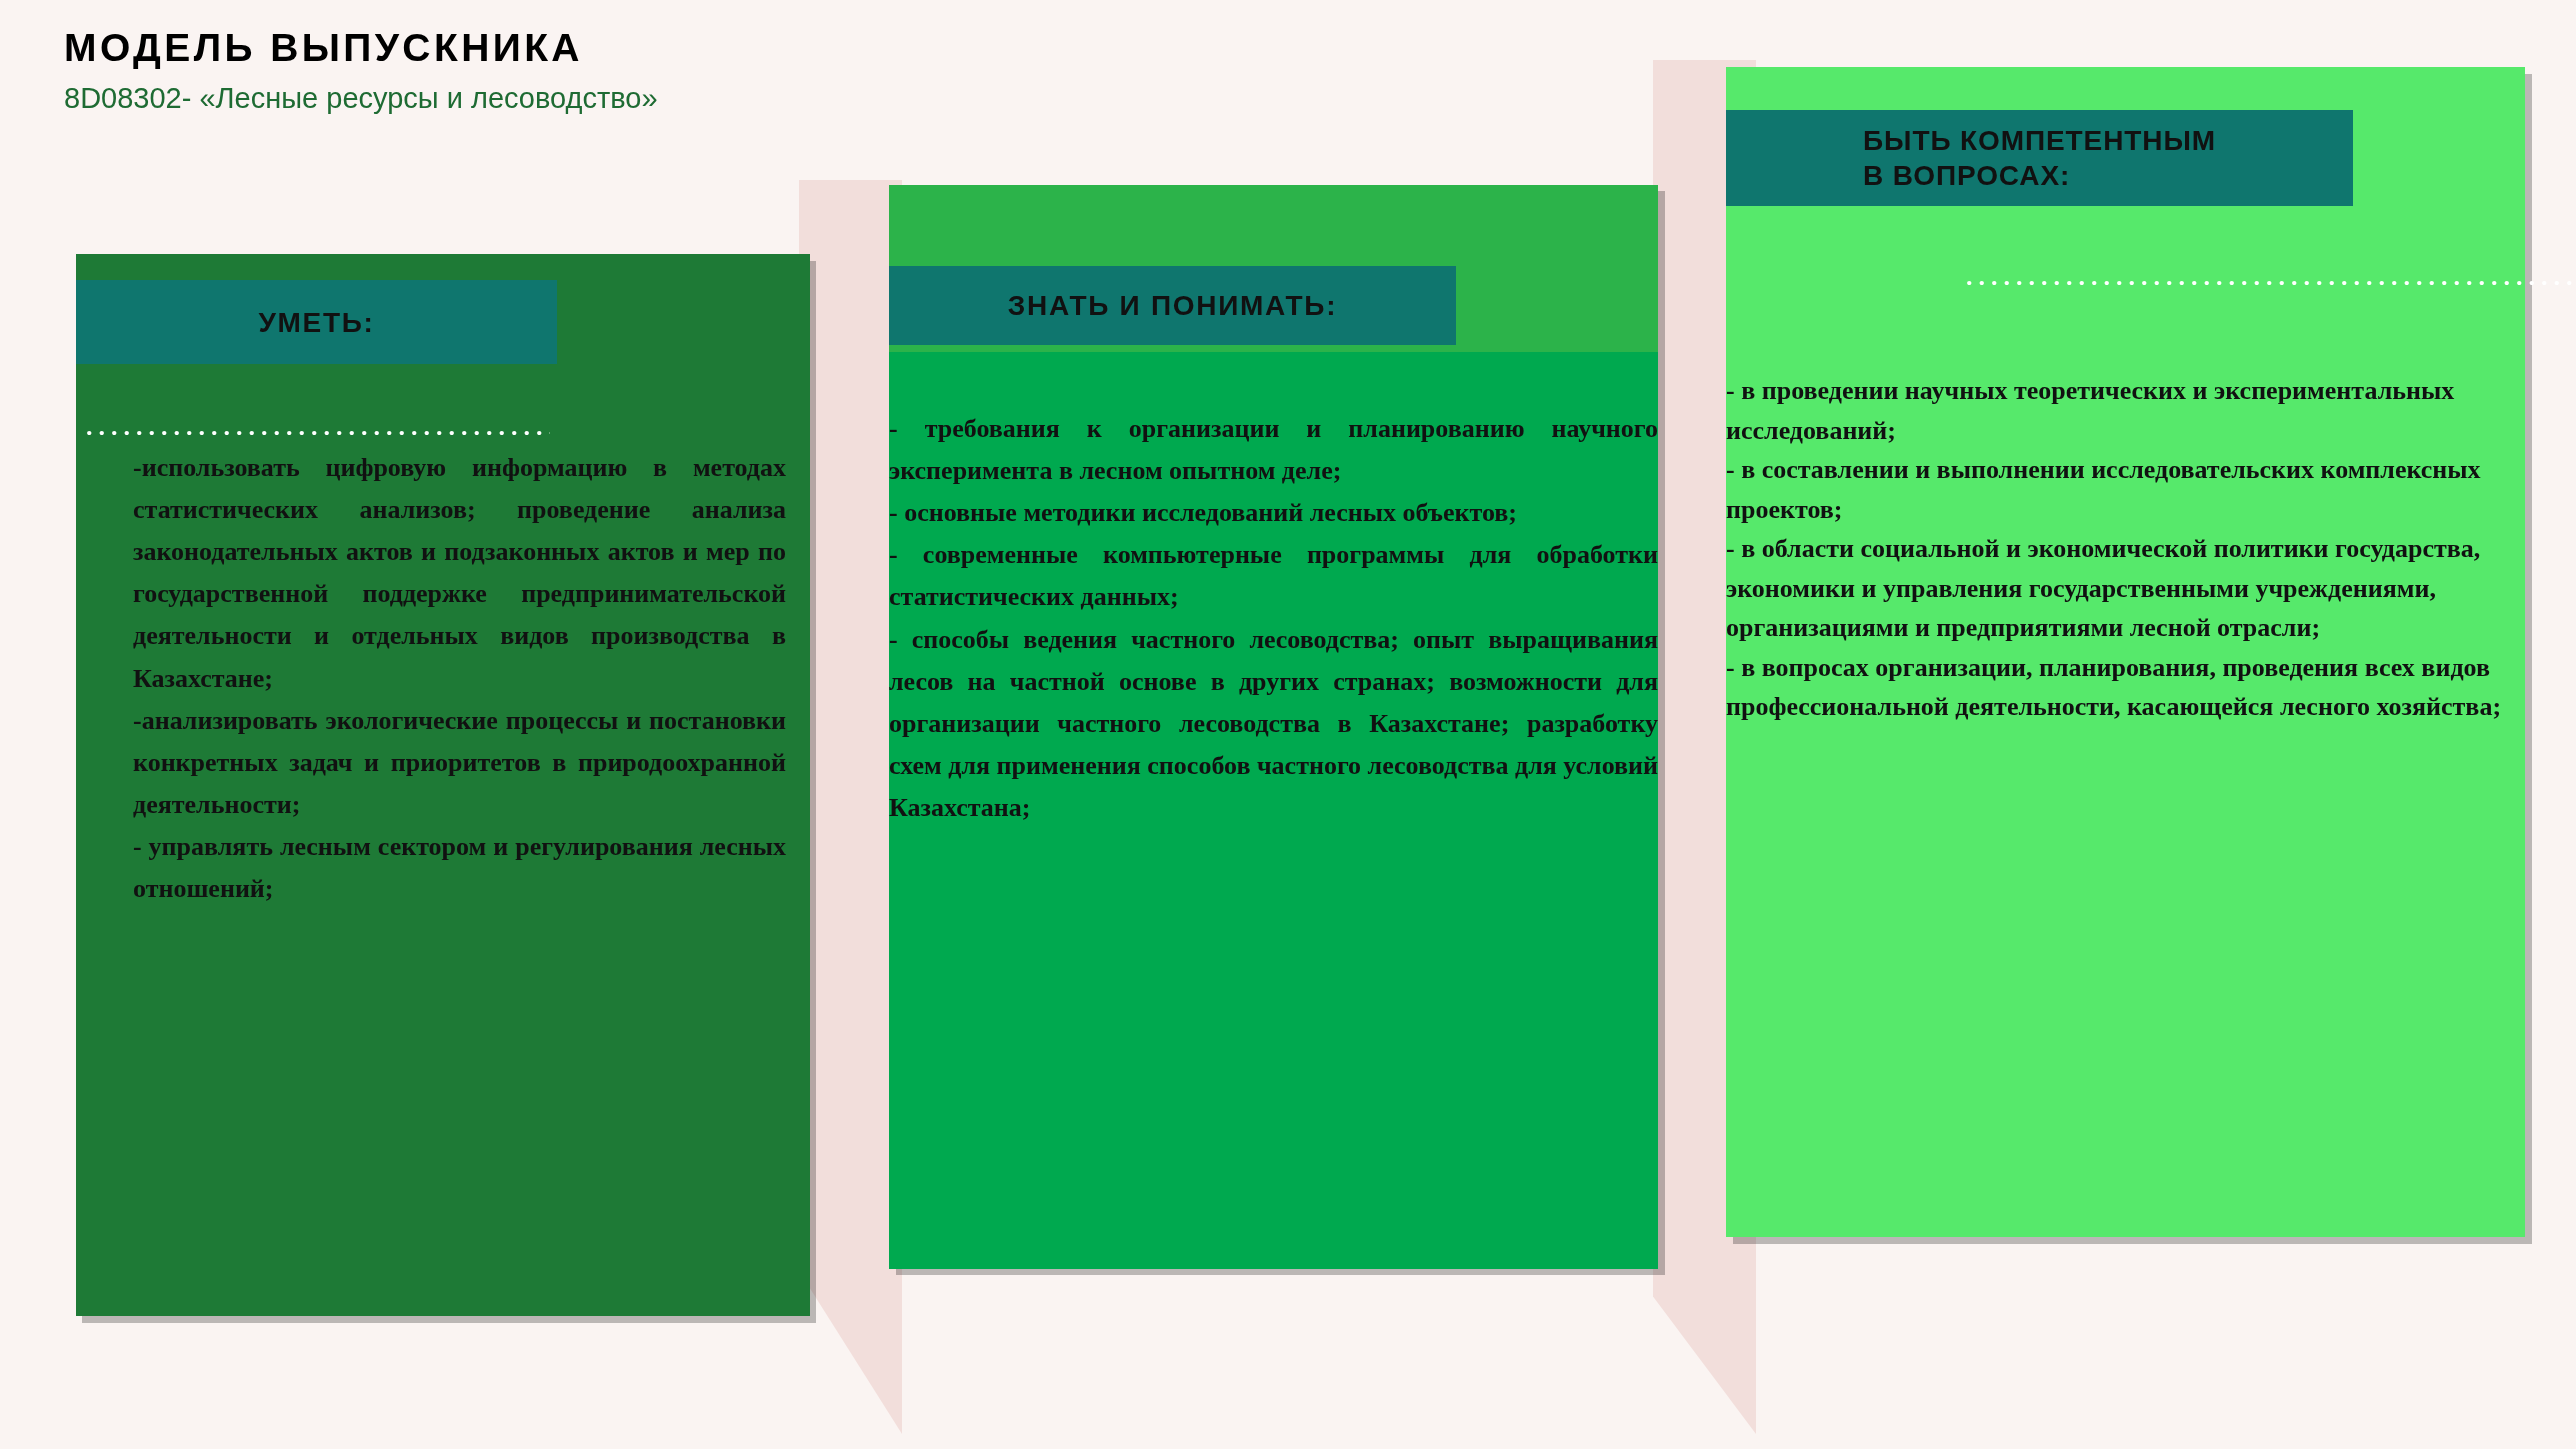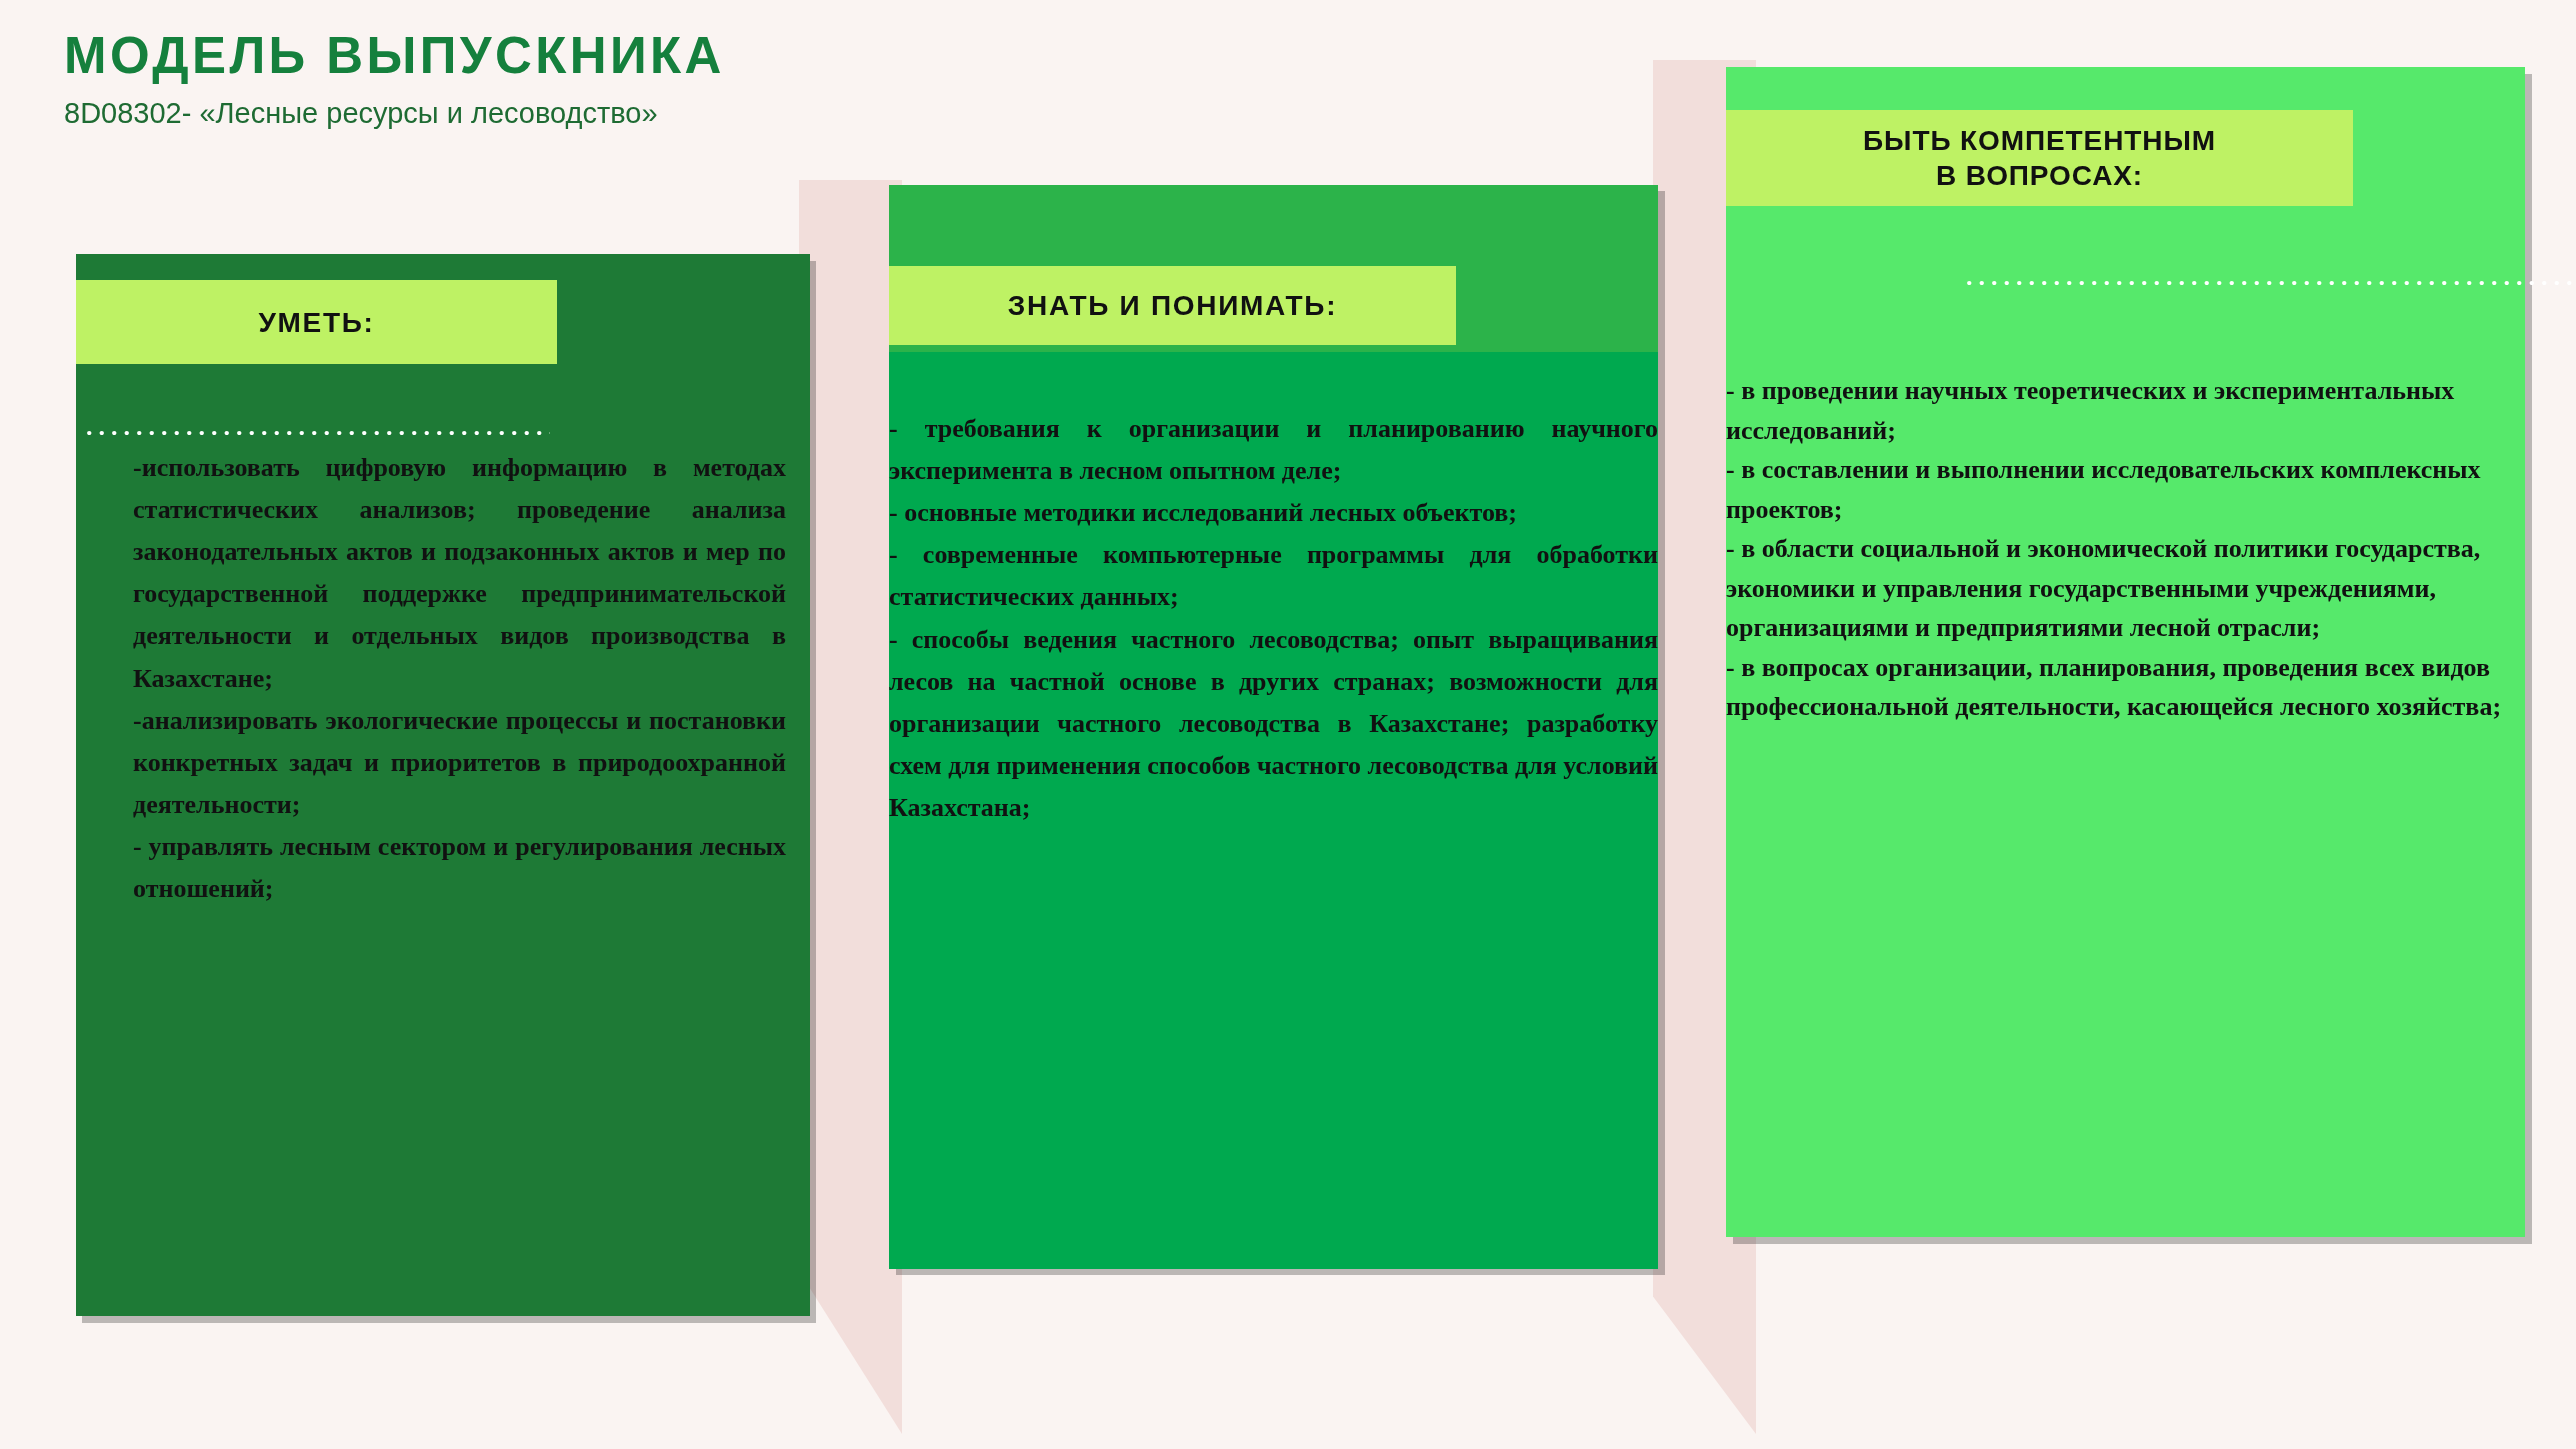--- a/index.html
+++ b/index.html
@@ -18,23 +18,23 @@
   
   #title-block {
     position: absolute;
     left: 64px;
     top: 26px;
     width: 1202px;
   }
   #main-title {
     font-family: "Liberation Sans", sans-serif;
     font-weight: bold;
-    font-size: 51px;
+    font-size: 39px;
     letter-spacing: 3.4px;
-    color: #15803d;
+    color: #000000;
     margin: 0 0 12px 0;
     white-space: nowrap;
   }
   #sub-title {
     font-family: "Liberation Sans", sans-serif;
     font-weight: normal;
     font-size: 29px;
     color: #1e6b33;
     margin: 0;
     white-space: nowrap;
@@ -116,25 +116,24 @@
   #panel-3-shadow {
     left: 1733px;
     top: 74px;
     width: 799px;
     height: 1170px;
   }
 
   
   .header-plate {
     position: absolute;
-    background: #bef264;
+    background: #0f766e;
     display: flex;
     align-items: center;
     justify-content: center;
-    text-align: center;
     box-sizing: border-box;
   }
   .header-plate .header-text {
     font-family: "Liberation Sans", sans-serif;
     font-weight: bold;
     font-size: 28px;
     letter-spacing: 1.7px;
     color: #111111;
     line-height: 1.25;
   }

